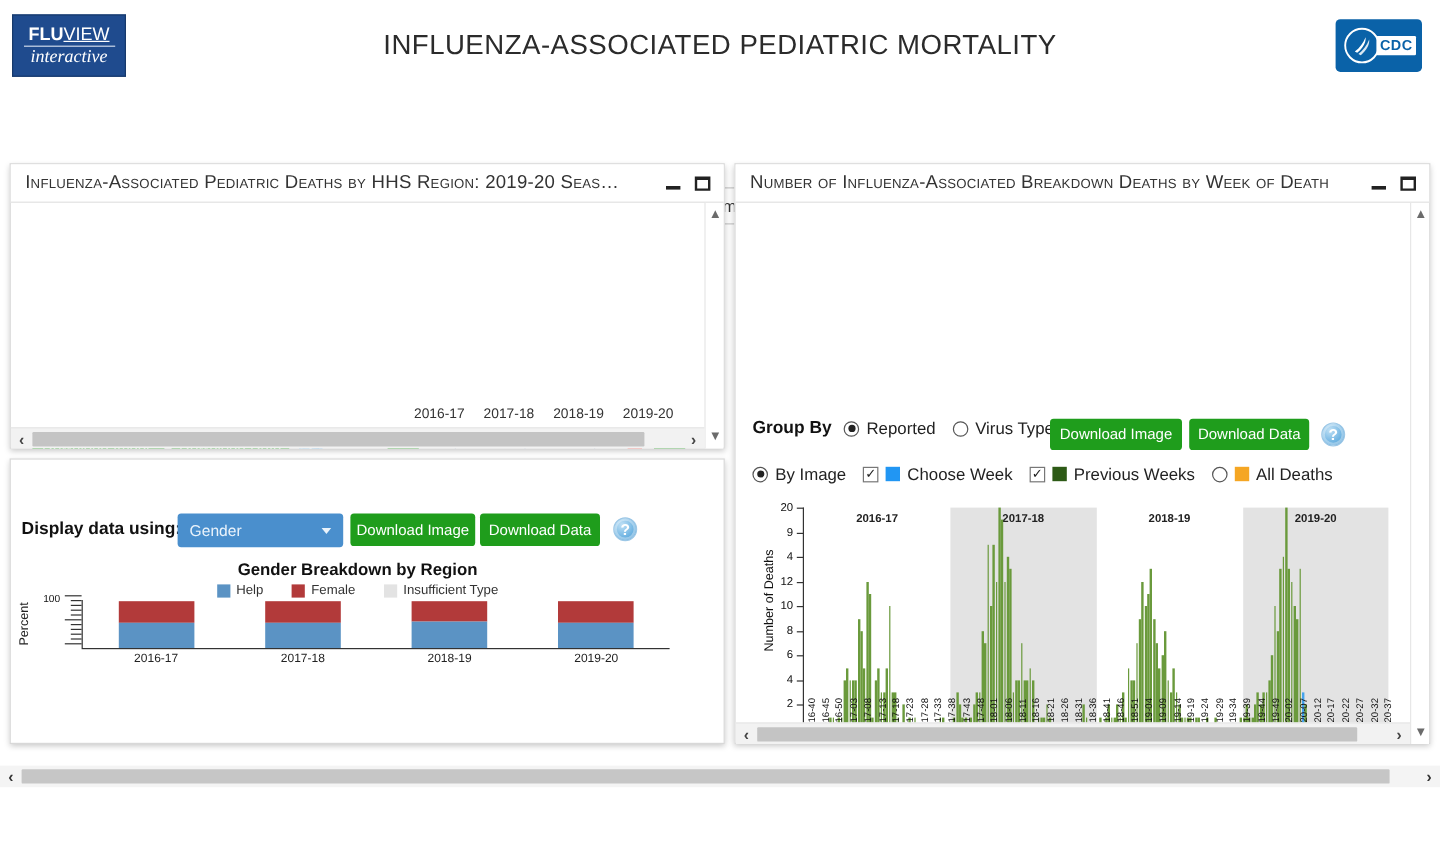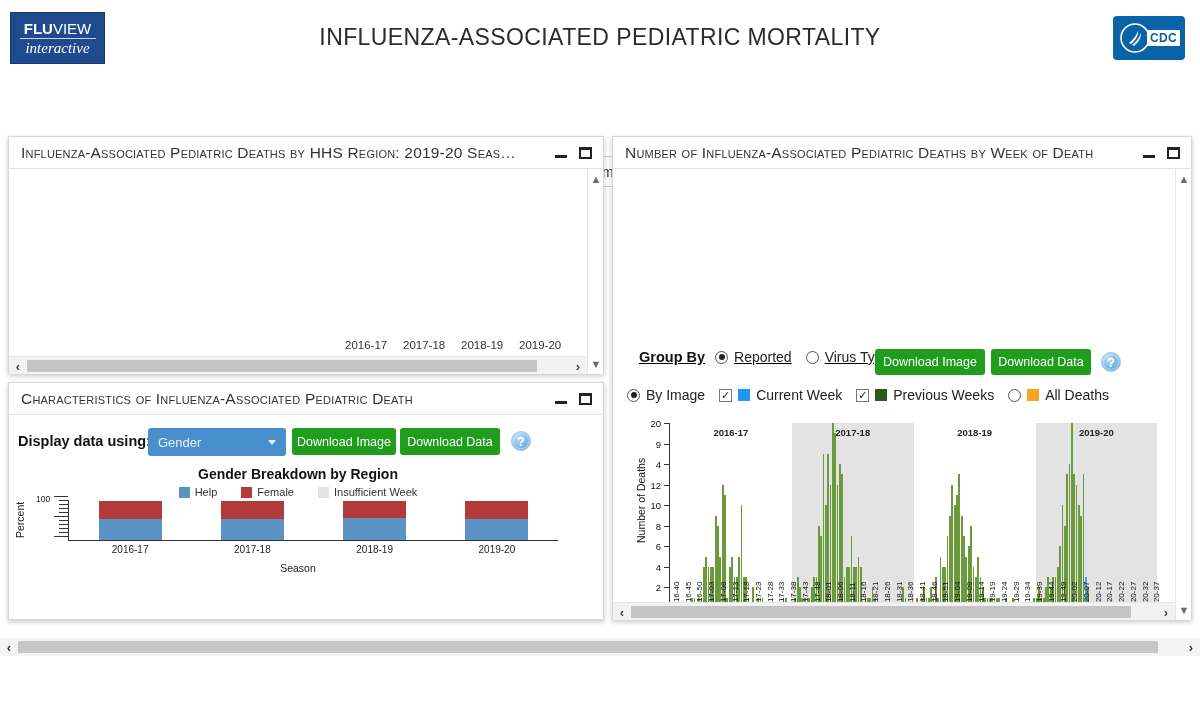--- a/index.html
+++ b/index.html
@@ -14,21 +14,21 @@
 
   
   .topbar { position:absolute; left:0; top:0; width:1200px; height:75px; }
   .logo {
     position:absolute; left:10px; top:12px; width:95px; height:52px;
     background:#1f4b8e; border:1px solid #17396b;
     display:flex; flex-direction:column; align-items:center; justify-content:center;
     color:#fff; overflow:hidden;
   }
   .logo-l1 { font-size:15px; font-weight:bold; letter-spacing:0px; line-height:15px; }
-  .logo-l1 .thin { font-weight:normal; }
+  .logo-l1 .thin { font-weight:normal;text-decoration:underline; }
   .logo-rule { width:76px; height:1px; background:#cdd9ea; margin:2px 0 1px; }
   .logo-l2 { font-family:"Liberation Serif", serif; font-style:italic; font-size:15px; line-height:16px; }
 
   .maintitle {
     position:absolute; left:250px; top:24px; width:700px;
     text-align:center; font-size:23px; color:#2b2b2b; letter-spacing:.4px;
   }
   .cdc-logo {
     position:absolute; right:15px; top:16px; width:72px; height:44px;
     background:#0a62a8; border-radius:4px;
@@ -161,21 +161,21 @@
   .gy-ticks { position:absolute; left:30px; top:-4px; width:20px; height:44px; }
   .gy-ticks .tkl { position:absolute; right:0px; width:14px; height:1px; background:#333; }
   .gy-100 { position:absolute; left:18px; top:-6px; font-size:8.5px; color:#111; }
   .gbar { position:absolute; bottom:1px; }
   .gbar .seg { width:100%; }
   .gcat { position:absolute; top:44px; font-size:10px; color:#222; text-align:center; }
   .gx-label { position:absolute; left:0; top:62px; width:560px; text-align:center;
               font-size:10.5px; color:#222; }
 
   
-  .gb-row { position:absolute; left:26px; top:180px; display:flex; align-items:center; gap:0;text-decoration:underline; }
+  .gb-row { position:absolute; left:14px; top:180px; display:flex; align-items:center; gap:0; }
   .gb-lbl { font-size:14.5px; font-weight:bold; color:#111; margin-right:10px; }
   .radio { width:13px; height:13px; border-radius:50%; border:1.5px solid #555; background:#fff;
            display:inline-flex; align-items:center; justify-content:center; cursor:pointer; }
   .radio.on::after { content:""; width:6px; height:6px; border-radius:50%; background:#222; }
   .chk { width:13px; height:13px; border:1.5px solid #777; background:#fff; cursor:pointer;
          display:inline-flex; align-items:center; justify-content:center;
          font-size:11px; color:#222; line-height:1; }
   .opt { display:flex; align-items:center; gap:6px; font-size:14px; color:#222; margin-right:14px; }
   .sw-sq { width:12px; height:12px; display:inline-block; }
   .wk-dlimg  { position:absolute; left:262px; top:180px; width:110px; height:26px; }
@@ -291,29 +291,20 @@
       </div>
       <div class="hscroll" style="right:16px;">
         <div class="arr l">‹</div>
         <div class="thumb" style="width:510px;"></div>
         <div class="arr r">›</div>
       </div>
     </div>
   </div>
 
   <div class="panel" id="panel-char">
-    <div class="panel-head">
-      <div class="panel-title">Characteristics of Influenza-Associated Pediatric Death</div>
-      <div class="win-btn">
-          <span class="min-glyph"></span>
-        </div>
-      <div class="win-btn">
-          <span class="max-glyph"></span>
-        </div>
-    </div>
     <div class="panel-body" style="height:205px;"></div>
   </div>
 
   <div class="disp-label">Display data using:</div>
   <div class="disp-select">
     <span>Gender</span>
     <i class="caret"></i>
   </div>
   <div class="green-btn char-dlimg">Download Image</div>
   <div class="green-btn char-dldata">Download Data</div>
@@ -324,21 +315,21 @@
     <div class="it">
       <span class="sw" style="background:#5b93c4"></span>
       <span>Help</span>
     </div>
     <div class="it">
       <span class="sw" style="background:#b23a3a"></span>
       <span>Female</span>
     </div>
     <div class="it">
       <span class="sw" style="background:#e3e3e3"></span>
-      <span>Insufficient Week</span>
+      <span>Insufficient Type</span>
     </div>
   </div>
 
   <div class="gplot">
     <div class="gy-label" style="left:-4px; top:38px;">Percent</div>
     <div class="gy-100">100</div>
     <div class="gy-ticks" id="gy-ticks">
         <i class="tkl" style="top: 0px; width: 14px;"></i>
         <i class="tkl" style="top: 4px; width: 9px;"></i>
         <i class="tkl" style="top: 8px; width: 9px;"></i>
@@ -368,26 +359,25 @@
           <div class="seg" style="height: 17.16px; background: rgb(178, 58, 58);"></div>
           <div class="seg" style="height: 21.84px; background: rgb(91, 147, 196);"></div>
         </div>
         <div class="gcat" style="left: 321.625px; width: 70px;">2018-19</div>
         <div class="gbar" style="left: 447.375px; width: 63px; bottom: 1px; top: 1px; height: 39px; position: absolute;">
           <div class="seg" style="height: 17.55px; background: rgb(178, 58, 58);"></div>
           <div class="seg" style="height: 21.45px; background: rgb(91, 147, 196);"></div>
         </div>
         <div class="gcat" style="left: 443.875px; width: 70px;">2019-20</div>
       </div>
-    <div class="gx-label">Season</div>
   </div>
 
   <div class="panel" id="panel-week">
     <div class="panel-head">
-      <div class="panel-title">Number of Influenza-Associated Pediatric Deaths by Week of Death</div>
+      <div class="panel-title">Number of Influenza-Associated Breakdown Deaths by Week of Death</div>
       <div class="win-btn">
           <span class="min-glyph"></span>
         </div>
       <div class="win-btn">
           <span class="max-glyph"></span>
         </div>
     </div>
     <div class="panel-body" style="height:451px;">
 
       <div class="gb-row">
@@ -407,21 +397,21 @@
       <div class="help-circle wk-help">?</div>
 
       <div class="opt-row2">
         <span class="opt">
           <span class="radio on"></span>
           <span>By Image</span>
         </span>
         <span class="opt">
           <span class="chk">✓</span>
           <span class="sw-sq" style="background:#2196f3"></span>
-          <span>Current Week</span>
+          <span>Choose Week</span>
         </span>
         <span class="opt">
           <span class="chk">✓</span>
           <span class="sw-sq" style="background:#2d5a16"></span>
           <span>Previous Weeks</span>
         </span>
         <span class="opt">
           <span class="radio"></span>
           <span class="sw-sq" style="background:#f5a623"></span>
           <span>All Deaths</span>

